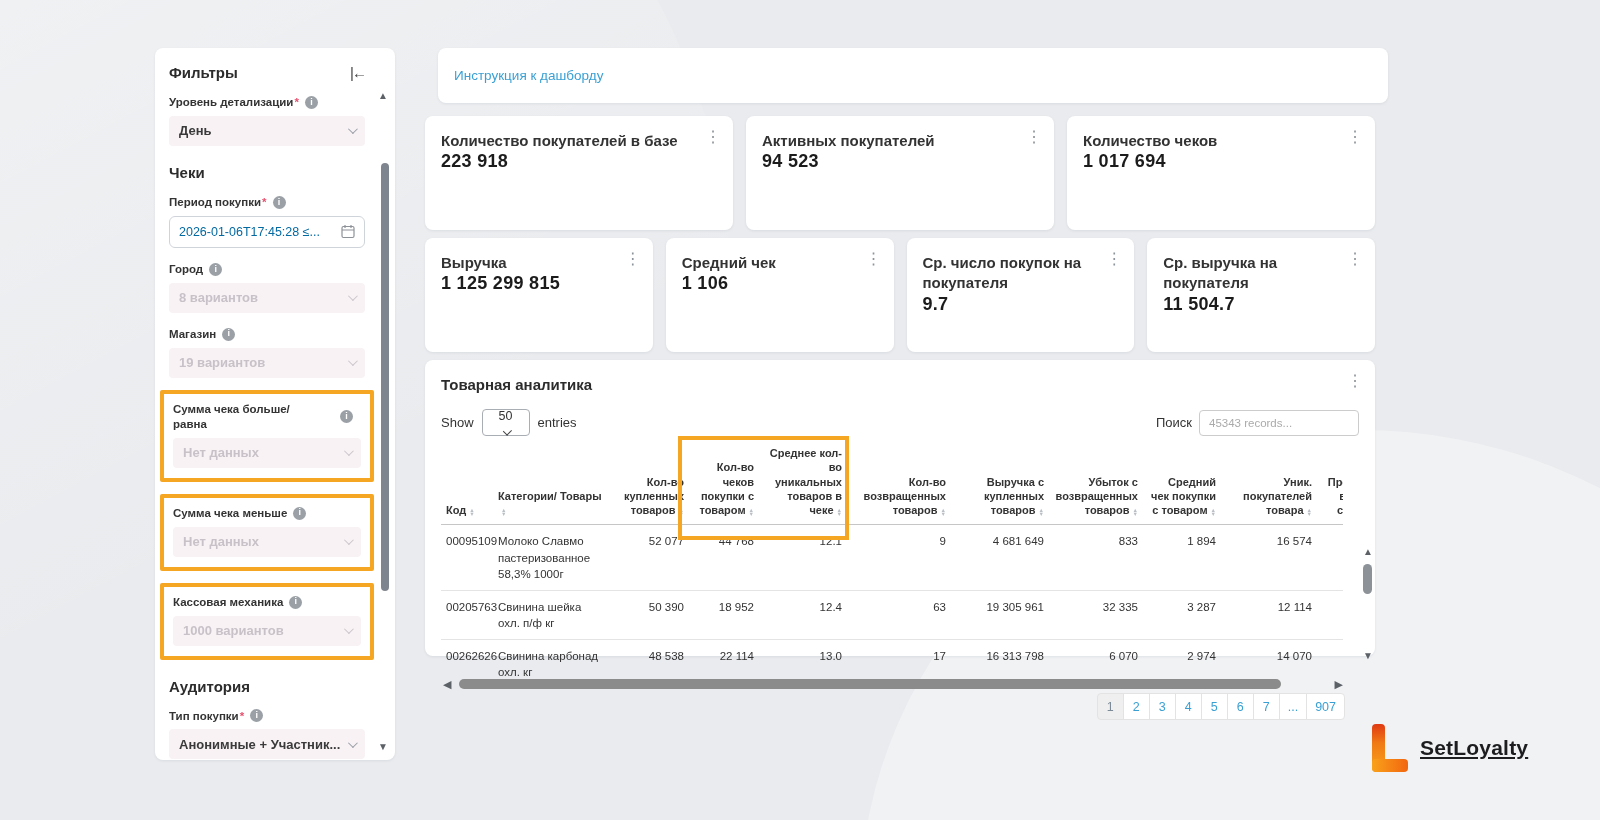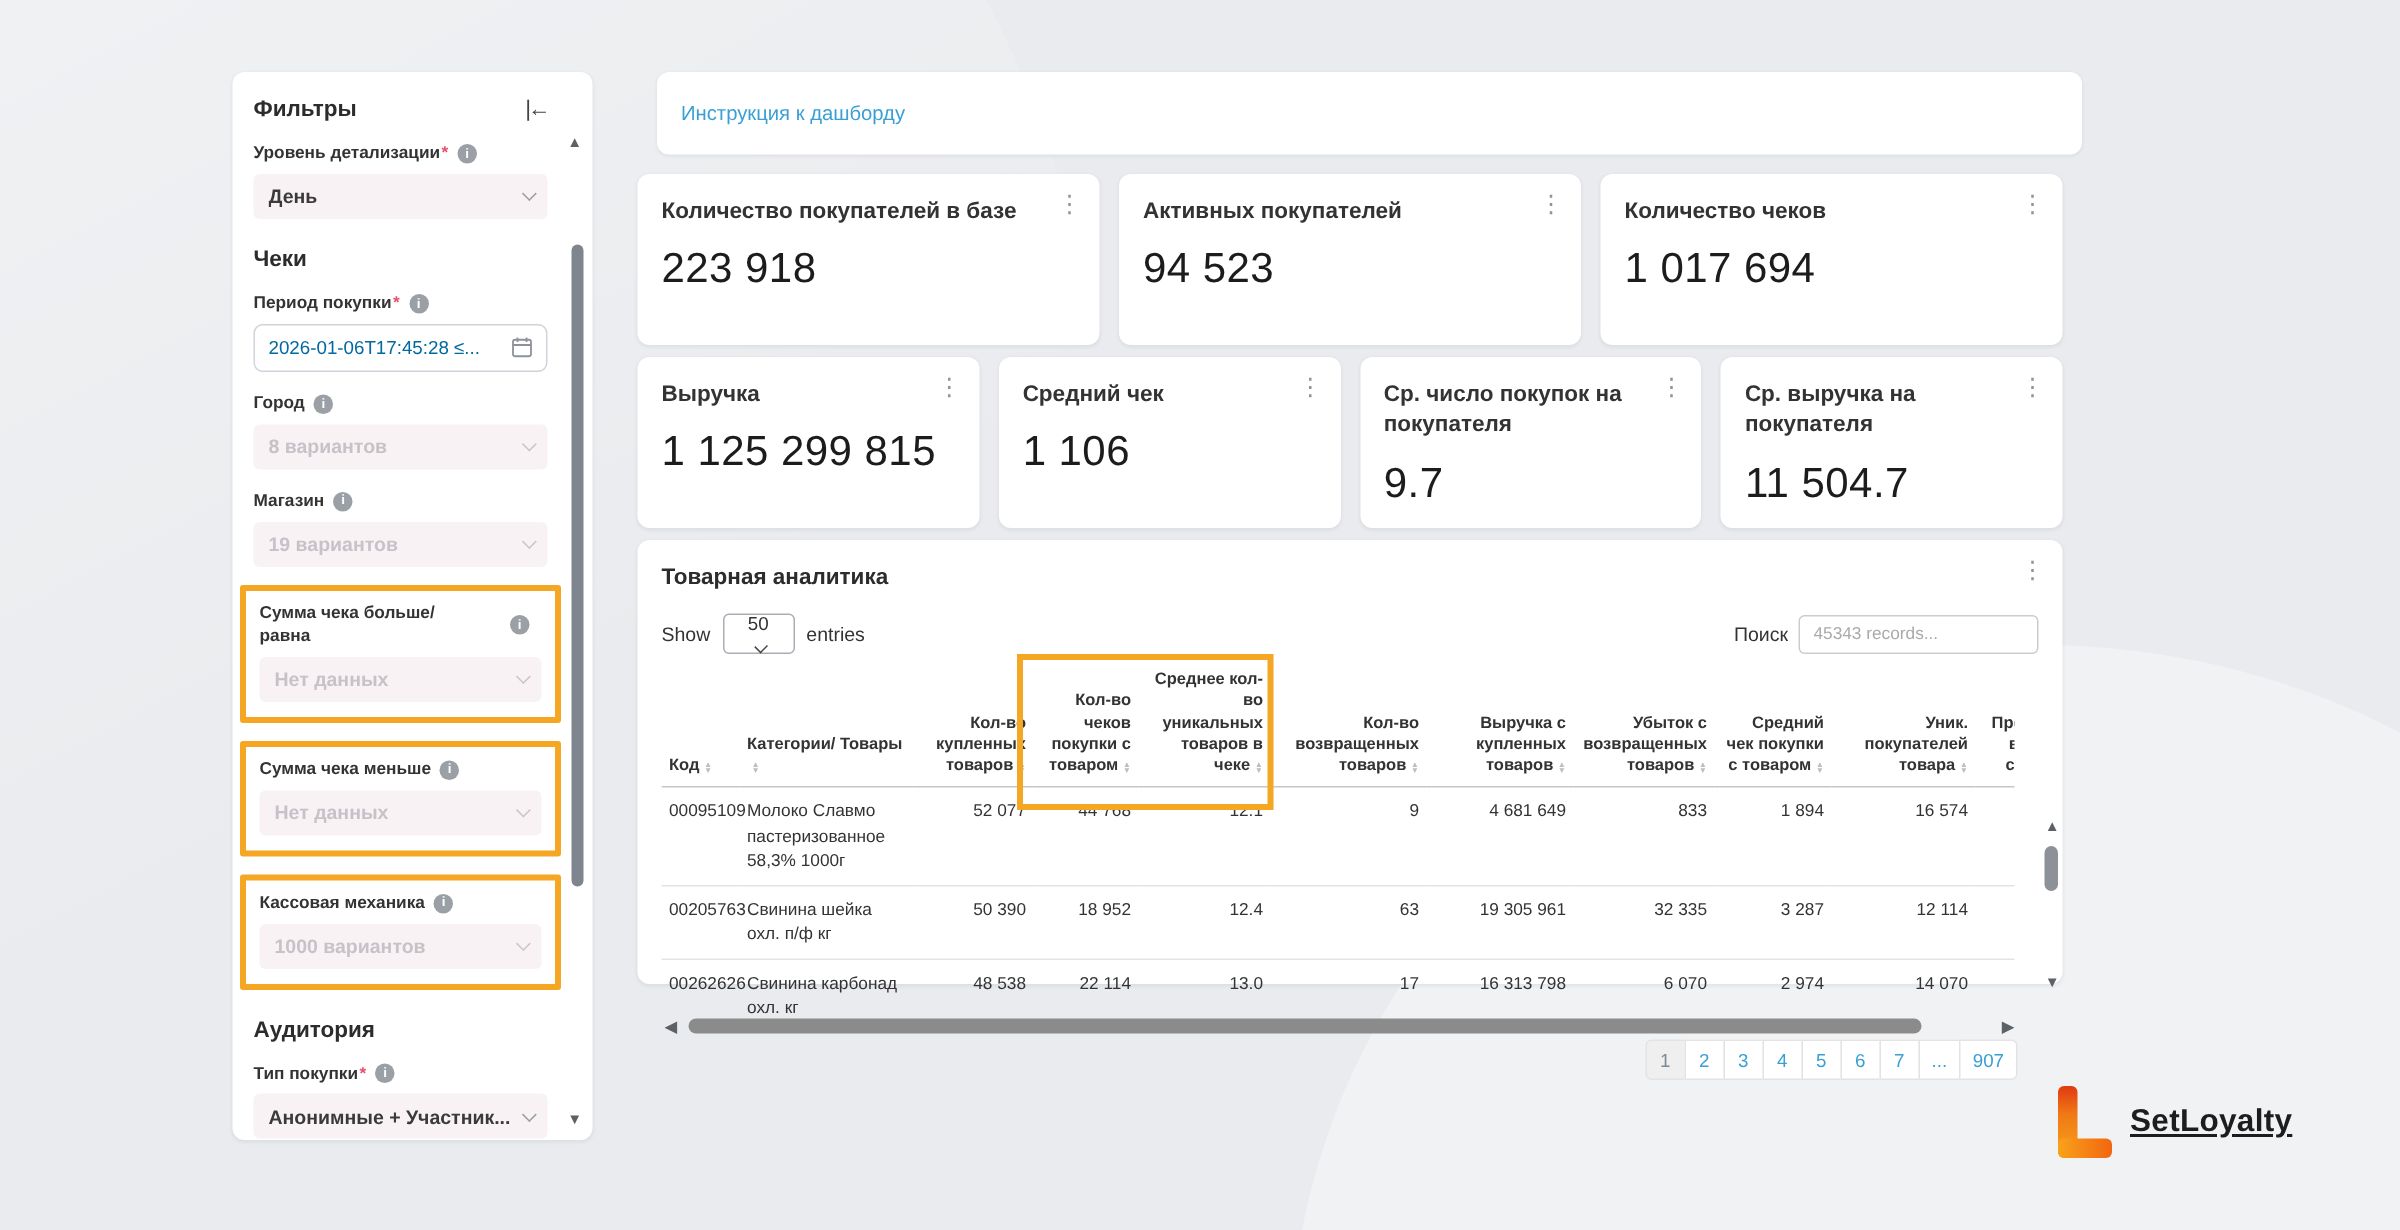--- a/index.html
+++ b/index.html
@@ -56,21 +56,21 @@
   
   .instruction-bar { position:absolute; left:438px; top:48px; width:950px; height:55px;
     display:flex; align-items:center; padding:16px 16px; }
   .link { color:#3aa0d4; font-size:13.5px; cursor:pointer; }
 
   .kpi-row { position:absolute; left:425px; width:950px; display:flex; gap:13px; }
   .kpi-row.r1 { top:116px; }
   .kpi-row.r2 { top:238px; }
   .kpi-card { flex:1; height:114px; padding:15px 16px; position:relative; }
   .kpi-title { font-size:15px; font-weight:bold; color:#333; line-height:1.35; padding-right:22px; }
-  .kpi-value { font-size:28px; color:#1c1c1c; margin-top:12px; letter-spacing:.3px; }
+  .kpi-value { font-size:18px; color:#1c1c1c; letter-spacing:.3px;font-weight:bold; }
   .kebab { position:absolute; right:12px; top:13px; font-size:16px; color:#8e949b; cursor:pointer; line-height:1; }
 
   
   .table-card { position:absolute; left:425px; top:360px; width:950px; height:296px; padding:16px; }
   .tbl-title { font-size:15px; font-weight:bold; color:#2c2c2c; }
   .tbl-controls { display:flex; align-items:center; margin-top:16px; font-size:13px; color:#333; }
   .show-select { width:48px; height:27px; border:1px solid #a9aeb4; border-radius:4px; margin:0 8px;
     display:flex; align-items:center; justify-content:center; gap:6px; font-size:12.5px; cursor:pointer;flex-direction:column; }
   .show-select .chev { border-color:#444; width:6px; height:6px; }
   .search-wrap { margin-left:auto; display:flex; align-items:center; gap:7px; }

